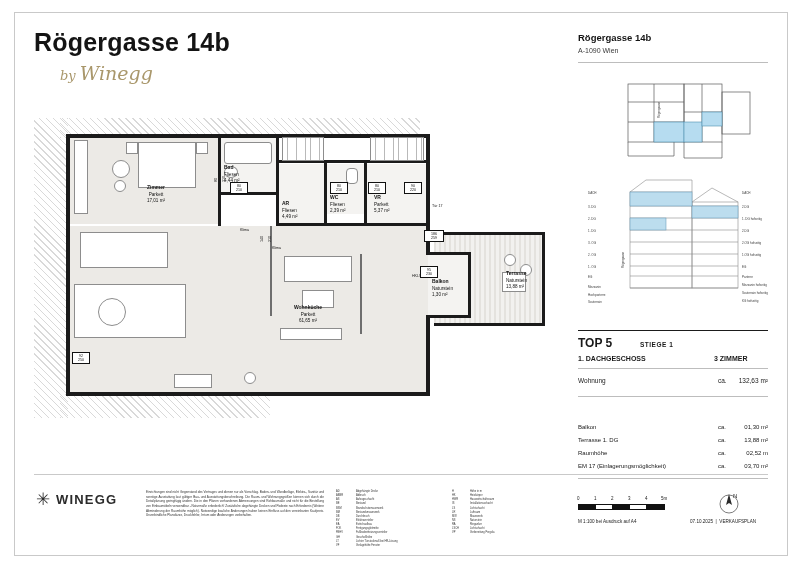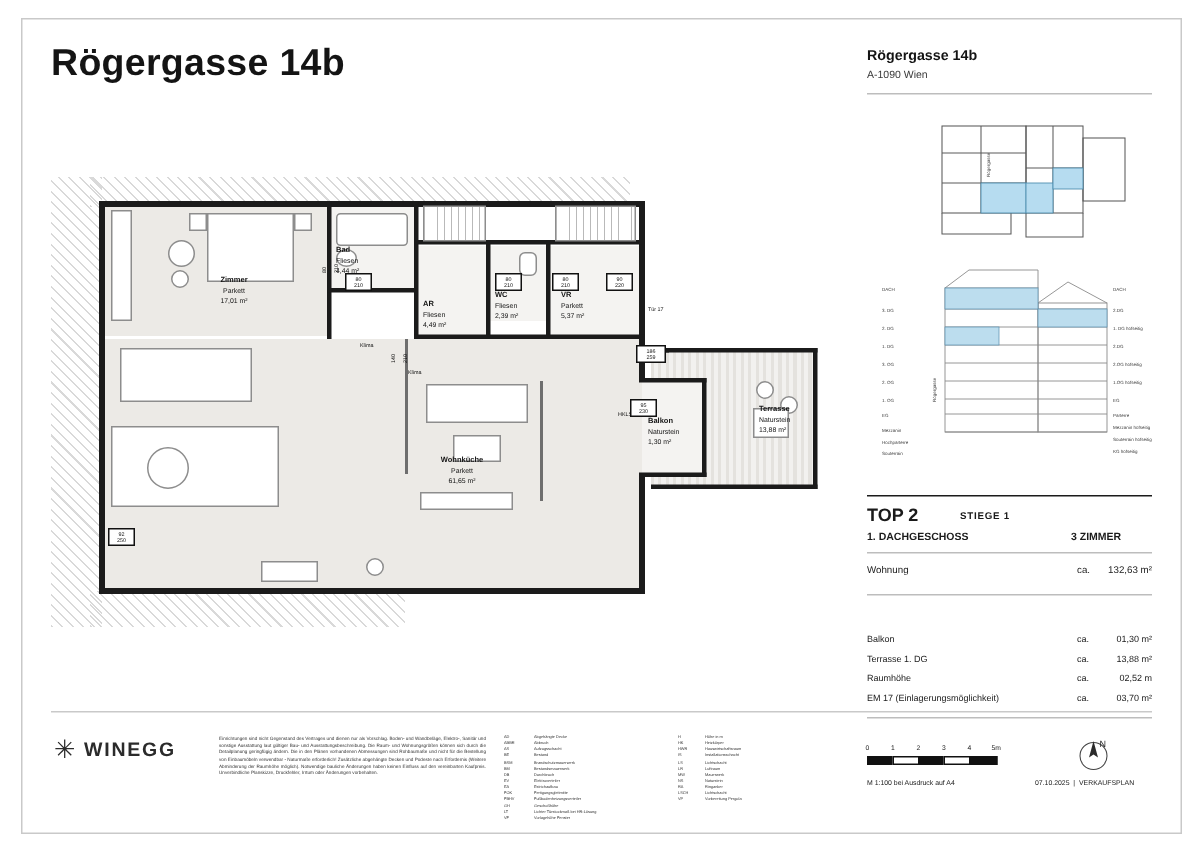--- a/index.html
+++ b/index.html
@@ -74,20 +74,23 @@
   .dateline{position:absolute;left:690px;top:519px;font-size:4.6px;}
   .north{position:absolute;left:716px;top:490px;width:26px;height:26px;}
 </style>
 </head>
 <body>
 
 <div class="page">
   <div class="frame"></div>
 
   <div class="title">Rögergasse 14b</div>
+  <div class="subtitle">
+    <span class="small">by </span><span>Winegg</span>
+  </div>
 
   <div class="hdr-right">
     <div class="addr">Rögergasse 14b</div>
     <div class="city">A-1090 Wien</div>
   </div>
   <div class="hdr-rule"></div>
 
   <div class="plan">
 
     <div class="hatch" style="left:0;top:14px;width:34px;height:300px;"></div>
@@ -301,21 +304,21 @@
         <text x="156" y="102">Parterre</text>
         <text x="156" y="110">Mezzanin hofseitig</text>
         <text x="156" y="118">Souterrain hofseitig</text>
         <text x="156" y="126">KG hofseitig</text>
         <text x="38" y="92" transform="rotate(-90 38 92)">Rögergasse</text>
       </g>
     </svg>
   </div>
 
   <div class="topbar"></div>
-  <div class="top17">TOP 2</div>
+  <div class="top17">TOP 5</div>
   <div class="stiege">STIEGE 1</div>
   <div class="dg">1. DACHGESCHOSS</div>
   <div class="zimmer">3 ZIMMER</div>
   <div class="rule2"></div>
 
   <div class="wohnung-l">Wohnung</div>
   <div class="wohnung-ca">ca.</div>
   <div class="wohnung-v">132,63 m²</div>
   <div class="rule3"></div>
 

